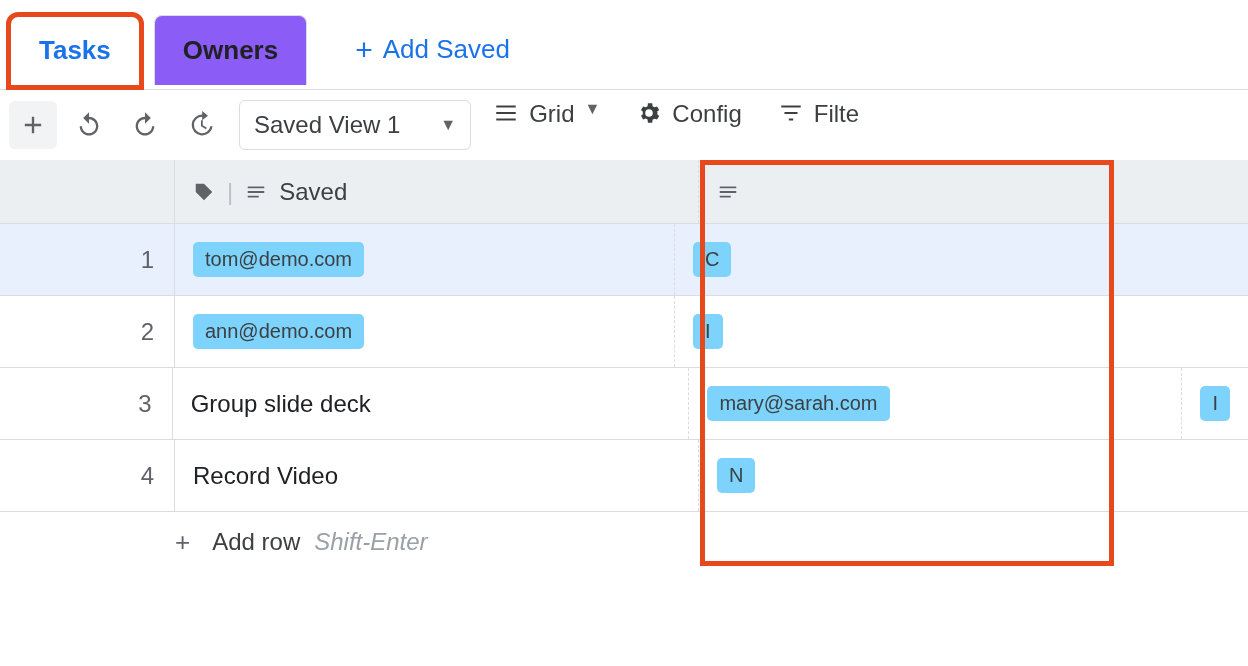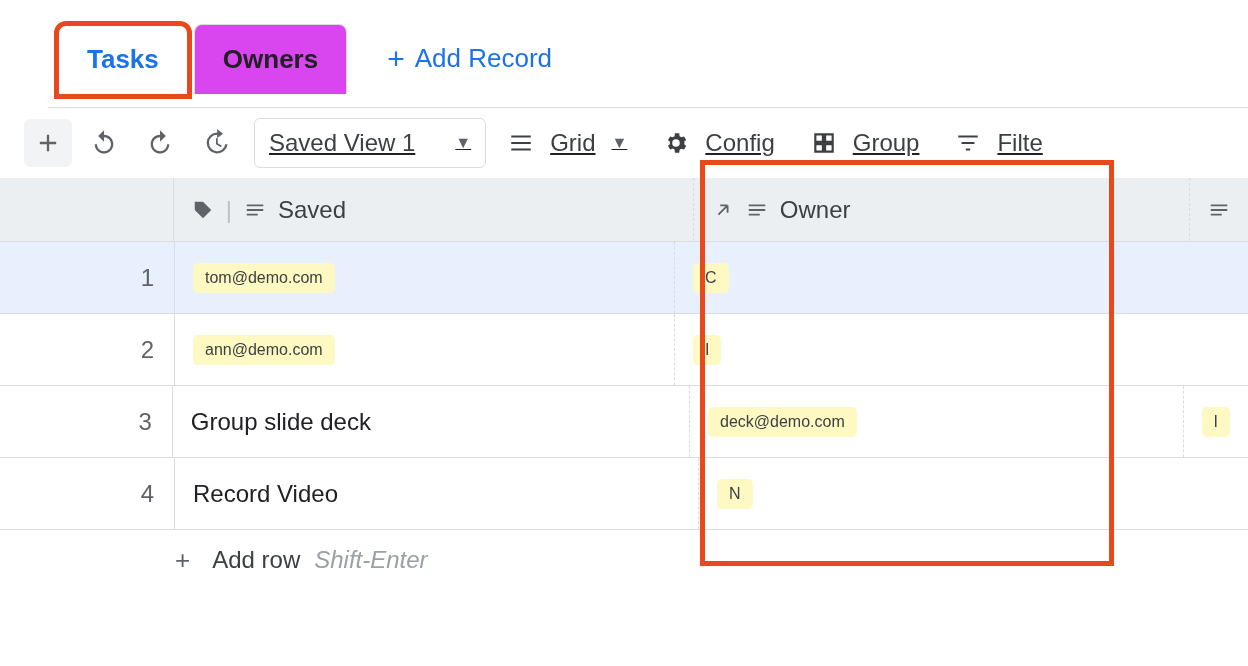--- a/index.html
+++ b/index.html
@@ -10,25 +10,24 @@
     height: 666px;
     overflow: hidden;
     color: #202124;
     font-size: 24px;
   }
 
   
   .tabs-row {
     display: flex;
     align-items: center;
-    gap: 0;
+    gap: 8px;
     padding: 10px 10px 0 10px;
     border-bottom: 1px solid #dadce0;
-    height: 108px;
-    margin-left: 48px;
+    height: 90px;
   }
   .tab {
     display: flex;
     align-items: center;
     height: 70px;
     padding: 0 28px;
     font-size: 26px;
     font-weight: 600;
     color: #202124;
     background: #fff;
@@ -39,21 +38,21 @@
     margin-right: 6px;
     cursor: pointer;
   }
   .tab.active {
     color: #1a73e8;
     border-bottom: 1px solid #fff;
     position: relative;
     bottom: -1px;
   }
   .tab.inactive {
-    background: #d946ef;
+    background: #8b5cf6;
   }
   .tab.highlight-box {
     outline: 5px solid #e8491c;
     outline-offset: -1px;
   }
   .add-table {
     display: flex;
     align-items: center;
     gap: 10px;
     padding: 0 20px;
@@ -67,23 +66,22 @@
   .plus-lg {
     font-size: 30px;
     line-height: 1;
   }
 
   
   .toolbar {
     display: flex;
     align-items: center;
     gap: 8px;
-    padding: 10px 24px;
+    padding: 10px 9px;
     height: 70px;
-    text-decoration: underline;
   }
   .icon-btn {
     width: 48px; height: 48px;
     display: flex; align-items: center; justify-content: center;
     color: #5f6368;
     cursor: pointer;
     border-radius: 6px;
   }
   .icon-btn svg { width: 28px; height: 28px; display:block; }
   .icon-btn.filled { background:#f1f3f4; }
@@ -98,22 +96,22 @@
     gap: 40px;
     color: #3c4043;
     cursor: pointer;
     margin-left: 6px;
     font-size: 24px;
   }
   .caret-down { font-size: 16px; color:#5f6368; }
 
   .tool-pill {
     display: flex;
-    align-items: center;
-    gap: 16px;
+    align-items: flex-start;
+    gap: 10px;
     padding: 0 14px;
     height: 50px;
     color: #3c4043;
     cursor: pointer;
     border-radius: 6px;
     font-size: 24px;
   }
   .tool-pill svg { width: 26px; height: 26px; }
 
   
@@ -166,24 +164,24 @@
     padding: 0 18px;
   }
 
   .col-header-label {
     font-size: 24px; color: #3c4043;
     display:flex; align-items:center; gap:12px;
   }
   .col-header-label svg { width:22px; height:22px; color:#5f6368; }
 
   .chip {
-    background: #fef9c3;
+    background: #7dd3fc;
     border-radius: 5px;
     padding: 6px 12px;
-    font-size: 16px;
+    font-size: 20px;
     color: #3c4043;
   }
 
   .cell-selected-border {
     position: absolute;
     inset: -2px -2px -2px -2px;
     border: 4px solid #1a73e8;
     pointer-events: none;
     z-index: 3;
   }
@@ -221,21 +219,21 @@
 
 <div class="tabs-row">
   <div class="tab active highlight-box">
     <span>Tasks</span>
   </div>
   <div class="tab inactive">
     <span>Owners</span>
   </div>
   <div class="add-table">
     <span class="plus-lg">+</span>
-    <span>Add Record</span>
+    <span>Add Saved</span>
   </div>
 </div>
 
 <div class="toolbar">
   <div class="icon-btn filled">
     <svg viewBox="0 0 24 24">
         <path d="M11 5h2v14h-2z M5 11h14v2H5z" fill="currentColor"></path>
       </svg>
   </div>
   <div class="icon-btn">
@@ -267,26 +265,20 @@
     <span class="caret-down">▼</span>
   </div>
 
   <div class="tool-pill">
     <svg viewBox="0 0 24 24">
         <path d="M19.4 13l.6-1 .0-.1-.6-1 2-1.6-2-3.4-2.4.9a7 7 0 0 0-1.7-1L15 3h-4l-.3 2.8a7 7 0 0 0-1.7 1L6.6 5.9l-2 3.4L6.6 11l-.6 1 .6 1-2 1.6 2 3.4 2.4-.9a7 7 0 0 0 1.7 1L11 21h4l.3-2.8a7 7 0 0 0 1.7-1l2.4.9 2-3.4L19.4 13zM12 15.5A3.5 3.5 0 1 1 12 8.5a3.5 3.5 0 0 1 0 7z" fill="currentColor"></path>
       </svg>
     <span>Config</span>
   </div>
 
-  <div class="tool-pill">
-    <svg viewBox="0 0 24 24">
-        <path d="M4 4h7v7H4zM13 4h7v7h-7zM4 13h7v7H4zM13 13h7v7h-7z" fill="none" stroke="currentColor" stroke-width="2"></path>
-      </svg>
-    <span>Group</span>
-  </div>
 
   <div class="tool-pill">
     <svg viewBox="0 0 24 24">
         <path d="M3 5h18v2H3zM6 11h12v2H6zM10 17h4v2h-4z" fill="currentColor"></path>
       </svg>
     <span>Filte</span>
   </div>
 </div>
 
 <div class="grid-wrapper">
@@ -298,31 +290,20 @@
         <svg viewBox="0 0 24 24">
             <path d="M3 3h9l9 9-9 9-9-9V3z" fill="#5f6368"></path>
           </svg>
         <span style="color:#bdc1c6">|</span>
         <svg viewBox="0 0 24 24">
             <path d="M3 6h18v2H3zM3 11h18v2H3zM3 16h12v2H3z" fill="#5f6368"></path>
           </svg>
         <span>Saved</span>
       </div>
     </div>
-    <div class="col-owner">
-      <div class="col-header-label">
-        <svg viewBox="0 0 24 24">
-            <path d="M7 17L17 7M17 7H9M17 7v8" fill="none" stroke="#5f6368" stroke-width="2"></path>
-          </svg>
-        <svg viewBox="0 0 24 24">
-            <path d="M3 6h18v2H3zM3 11h18v2H3zM3 16h12v2H3z" fill="#5f6368"></path>
-          </svg>
-        <span>Owner</span>
-      </div>
-    </div>
     <div class="col-extra">
       <svg viewBox="0 0 24 24" style="width:22px;height:22px;color:#5f6368">
           <path d="M3 6h18v2H3zM3 11h18v2H3zM3 16h12v2H3z" fill="#5f6368"></path>
         </svg>
     </div>
   </div>
 
   <div id="rows-container">
       <div class="grid-data-row selected">
     <div class="col-rownum">1</div>
@@ -342,21 +323,21 @@
       <span class="chip">I</span>
     </div>
       </div>
       <div class="grid-data-row">
     <div class="col-rownum">3</div>
     <div class="col-task">
 
       <span>Group slide deck</span>
     </div>
     <div class="col-owner">
-      <span class="chip">deck@demo.com</span>
+      <span class="chip">mary@sarah.com</span>
     </div>
     <div class="col-extra">
       <span class="chip">I</span>
     </div>
       </div>
       <div class="grid-data-row">
     <div class="col-rownum">4</div>
     <div class="col-task">
 
       <span>Record Video</span>

